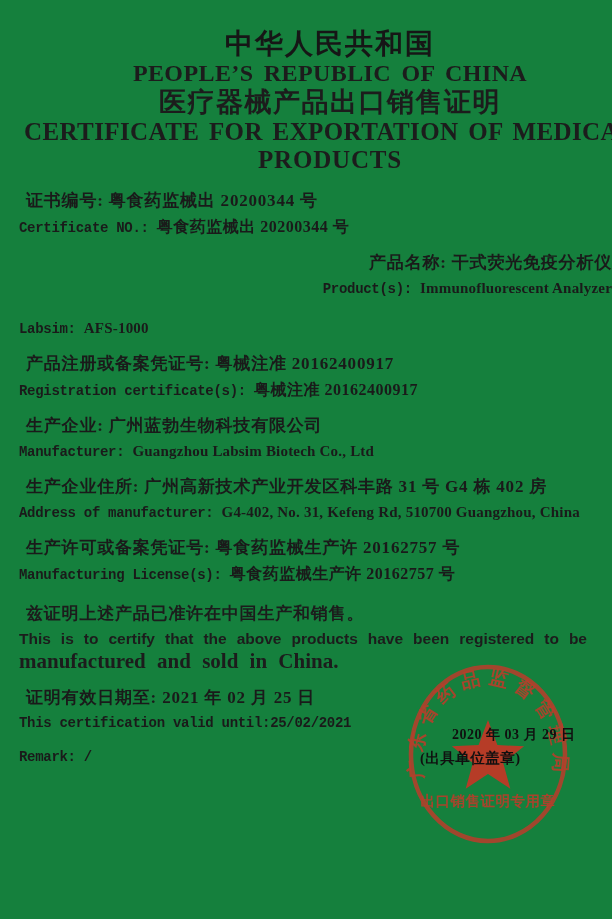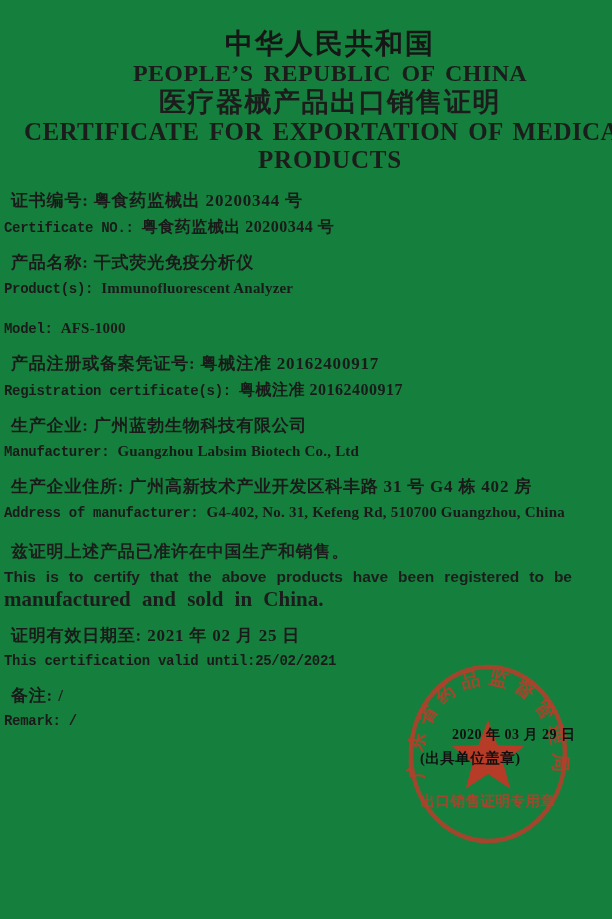--- a/index.html
+++ b/index.html
@@ -32,41 +32,41 @@
     font-size:25px; font-weight:800; letter-spacing:0.4px; word-spacing:3px;
     line-height:28px; white-space:nowrap;
   }
   .t-en2b {
     font-family:"Liberation Serif", serif;
     font-size:25px; font-weight:800; letter-spacing:0.8px;
     line-height:28px;
   }
 
   
-  .main { padding:14px 0 0 11px; }
+  .main { padding:14px 0 0 26px; }
   .field { margin-bottom:9px; }
   .row-cn {
     font-family:"Liberation Serif", serif;
     font-weight:600; font-size:17px; line-height:26px; letter-spacing:0.8px;
     color:#1a1a1a; white-space:nowrap;
   }
   .row-en {
     font-family:"Liberation Mono","DejaVu Sans Mono", monospace;
     font-weight:700; font-size:14px; line-height:25px; letter-spacing:-0.3px;
     margin-left:-7px; color:#1a1a1a; white-space:nowrap;
   }
   .val-en {
     font-family:"Liberation Serif", serif;
     font-weight:700; font-size:15px; letter-spacing:0.2px;
   }
   .val-cn-in-en {
     font-family:"Liberation Serif", serif;
     font-weight:700; font-size:16px; letter-spacing:0.5px;
   }
-  .gap-lg { margin-bottom:14px; }
+  .gap-lg { margin-bottom:14px;text-align:right; }
 
   
   .statement { margin:13px 0 12px 0; }
   .statement .cn {
     font-weight:700; font-size:17px; line-height:26px; letter-spacing:0.8px;
   }
   .statement .en1 {
     font-family:Liberation Sans, sans-serif; font-weight:700; font-size:15.5px;
     line-height:23px; width:568px; text-align:justify; text-align-last:justify;
     margin-left:-7px;
@@ -111,52 +111,55 @@
       <div class="row-cn"><span>证书编号:</span> <span>粤食药监械出 20200344 号</span></div>
       <div class="row-en"><span>Certificate NO.:</span> <span class="val-cn-in-en">粤食药监械出 20200344 号</span></div>
     </div>
 
     <div class="field gap-lg">
       <div class="row-cn"><span>产品名称:</span> <span>干式荧光免疫分析仪</span></div>
       <div class="row-en"><span>Product(s):</span> <span class="val-en">Immunofluorescent Analyzer</span></div>
     </div>
 
     <div class="field">
-      <div class="row-en"><span>Model:</span> <span class="val-en">AFS-1000</span></div>
+      <div class="row-en"><span>Labsim:</span> <span class="val-en">AFS-1000</span></div>
     </div>
 
     <div class="field">
       <div class="row-cn"><span>产品注册或备案凭证号:</span> <span>粤械注准 20162400917</span></div>
       <div class="row-en"><span>Registration certificate(s):</span> <span class="val-cn-in-en">粤械注准 20162400917</span></div>
     </div>
 
     <div class="field">
       <div class="row-cn"><span>生产企业:</span> <span>广州蓝勃生物科技有限公司</span></div>
       <div class="row-en"><span>Manufacturer:</span> <span class="val-en">Guangzhou Labsim Biotech Co., Ltd</span></div>
     </div>
 
     <div class="field">
       <div class="row-cn"><span>生产企业住所:</span> <span>广州高新技术产业开发区科丰路 31 号 G4 栋 402 房</span></div>
       <div class="row-en"><span>Address of manufacturer:</span> <span class="val-en">G4-402, No. 31, Kefeng Rd, 510700 Guangzhou, China</span></div>
     </div>
 
+    <div class="field">
+      <div class="row-cn"><span>生产许可或备案凭证号:</span> <span>粤食药监械生产许 20162757 号</span></div>
+      <div class="row-en"><span>Manufacturing License(s):</span> <span class="val-cn-in-en">粤食药监械生产许 20162757 号</span></div>
+    </div>
 
     <div class="statement">
       <div class="cn">兹证明上述产品已准许在中国生产和销售。</div>
       <div class="en1">This is to certify that the above products have been registered to be</div>
       <div class="en2">manufactured and sold in China.</div>
     </div>
 
     <div class="field">
       <div class="row-cn"><span>证明有效日期至:</span> <span>2021 年 02 月 25 日</span></div>
       <div class="row-en"><span>This certification valid until:</span><span>25/02/2021</span></div>
     </div>
 
     <div class="field">
-      <div class="row-cn"><span>备注:</span> <span>/</span></div>
       <div class="row-en"><span>Remark:</span> <span>/</span></div>
     </div>
 
   </div>
 
   <div class="stamp-area">
     <svg class="seal-svg" width="184" height="200" viewBox="0 0 184 200">
       <defs>
         <path id="arcPath" d="M 28 130 A 66 76 0 1 1 152 130" fill="none"></path>
       </defs>

